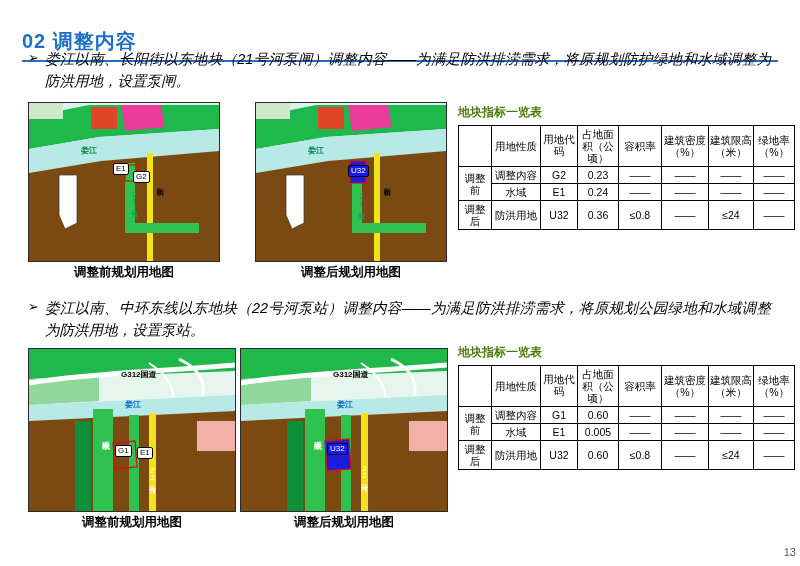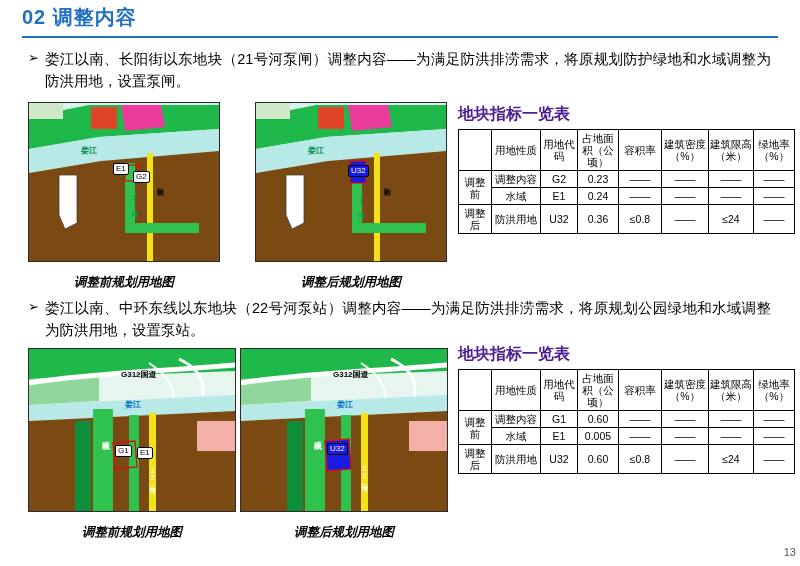--- a/index.html
+++ b/index.html
@@ -7,72 +7,71 @@
     width:800px;height:566px;
     background:#ffffff;
     font-family:"Liberation Sans","DejaVu Sans",sans-serif;
     position:relative;
     overflow:hidden;
   }
   .page{position:relative;width:800px;height:566px;}
 
   
   .header{
-    position:absolute;left:22px;top:4px;width:756px;
+    position:absolute;left:22px;top:28px;width:756px;
   }
   .header-title{
     font-size:20px;color:#1F6FC4;font-weight:bold;letter-spacing:1px;
     padding-bottom:5px;
   }
   .header-rule{
     height:2px;background:#1F6FC4;width:756px;
   }
 
   
   .bullet{
     position:absolute;display:flex;align-items:flex-start;
     font-size:14.5px;color:#000;line-height:1.55;
   }
   .bullet .mark{
     color:#000;margin-right:6px;font-size:13px;line-height:1.6;
   }
-  .bullet .txt{width:726px;text-align:justify;}
+  .bullet .txt{width:726px;text-align:justify;font-style:italic;}
 
   
   .figure{position:absolute;}
   .map{
     border:1px solid #2b2b2b;
     position:relative;overflow:hidden;background:#d8f3ef;
   }
   .fig-caption{
     text-align:center;font-size:12.5px;font-weight:bold;color:#000;
-    margin-top:12px;
-    font-style:italic;
+    margin-top:2px;
   }
 
   
   .table-title{
-    font-size:16px;font-weight:bold;color:#4c1d95;margin-bottom:4px;
+    font-size:12px;font-weight:bold;color:#4d7c0f;margin-bottom:4px;
   }
   table.idx{
     border-collapse:collapse;
     font-size:10.5px;color:#000;
     table-layout:fixed;
   }
   table.idx th,table.idx td{
     border:1px solid #000;
     text-align:center;
     vertical-align:middle;
     padding:2px 1px;
     line-height:1.15;
   }
   table.idx th{font-weight:normal;}
   .c0{width:30px;}
   .c1{width:46px;}
-  .c2{width:34px;}
+  .c2{width:34px;font-family:Liberation Mono, monospace;}
   .c3{width:38px;}
   .c4{width:40px;}
   .c5{width:44px;}
   .c6{width:42px;margin-top:20px;}
   .c7{width:38px;}
 
   
   .pageno{
     position:absolute;right:4px;bottom:8px;
     font-size:11px;color:#555;

